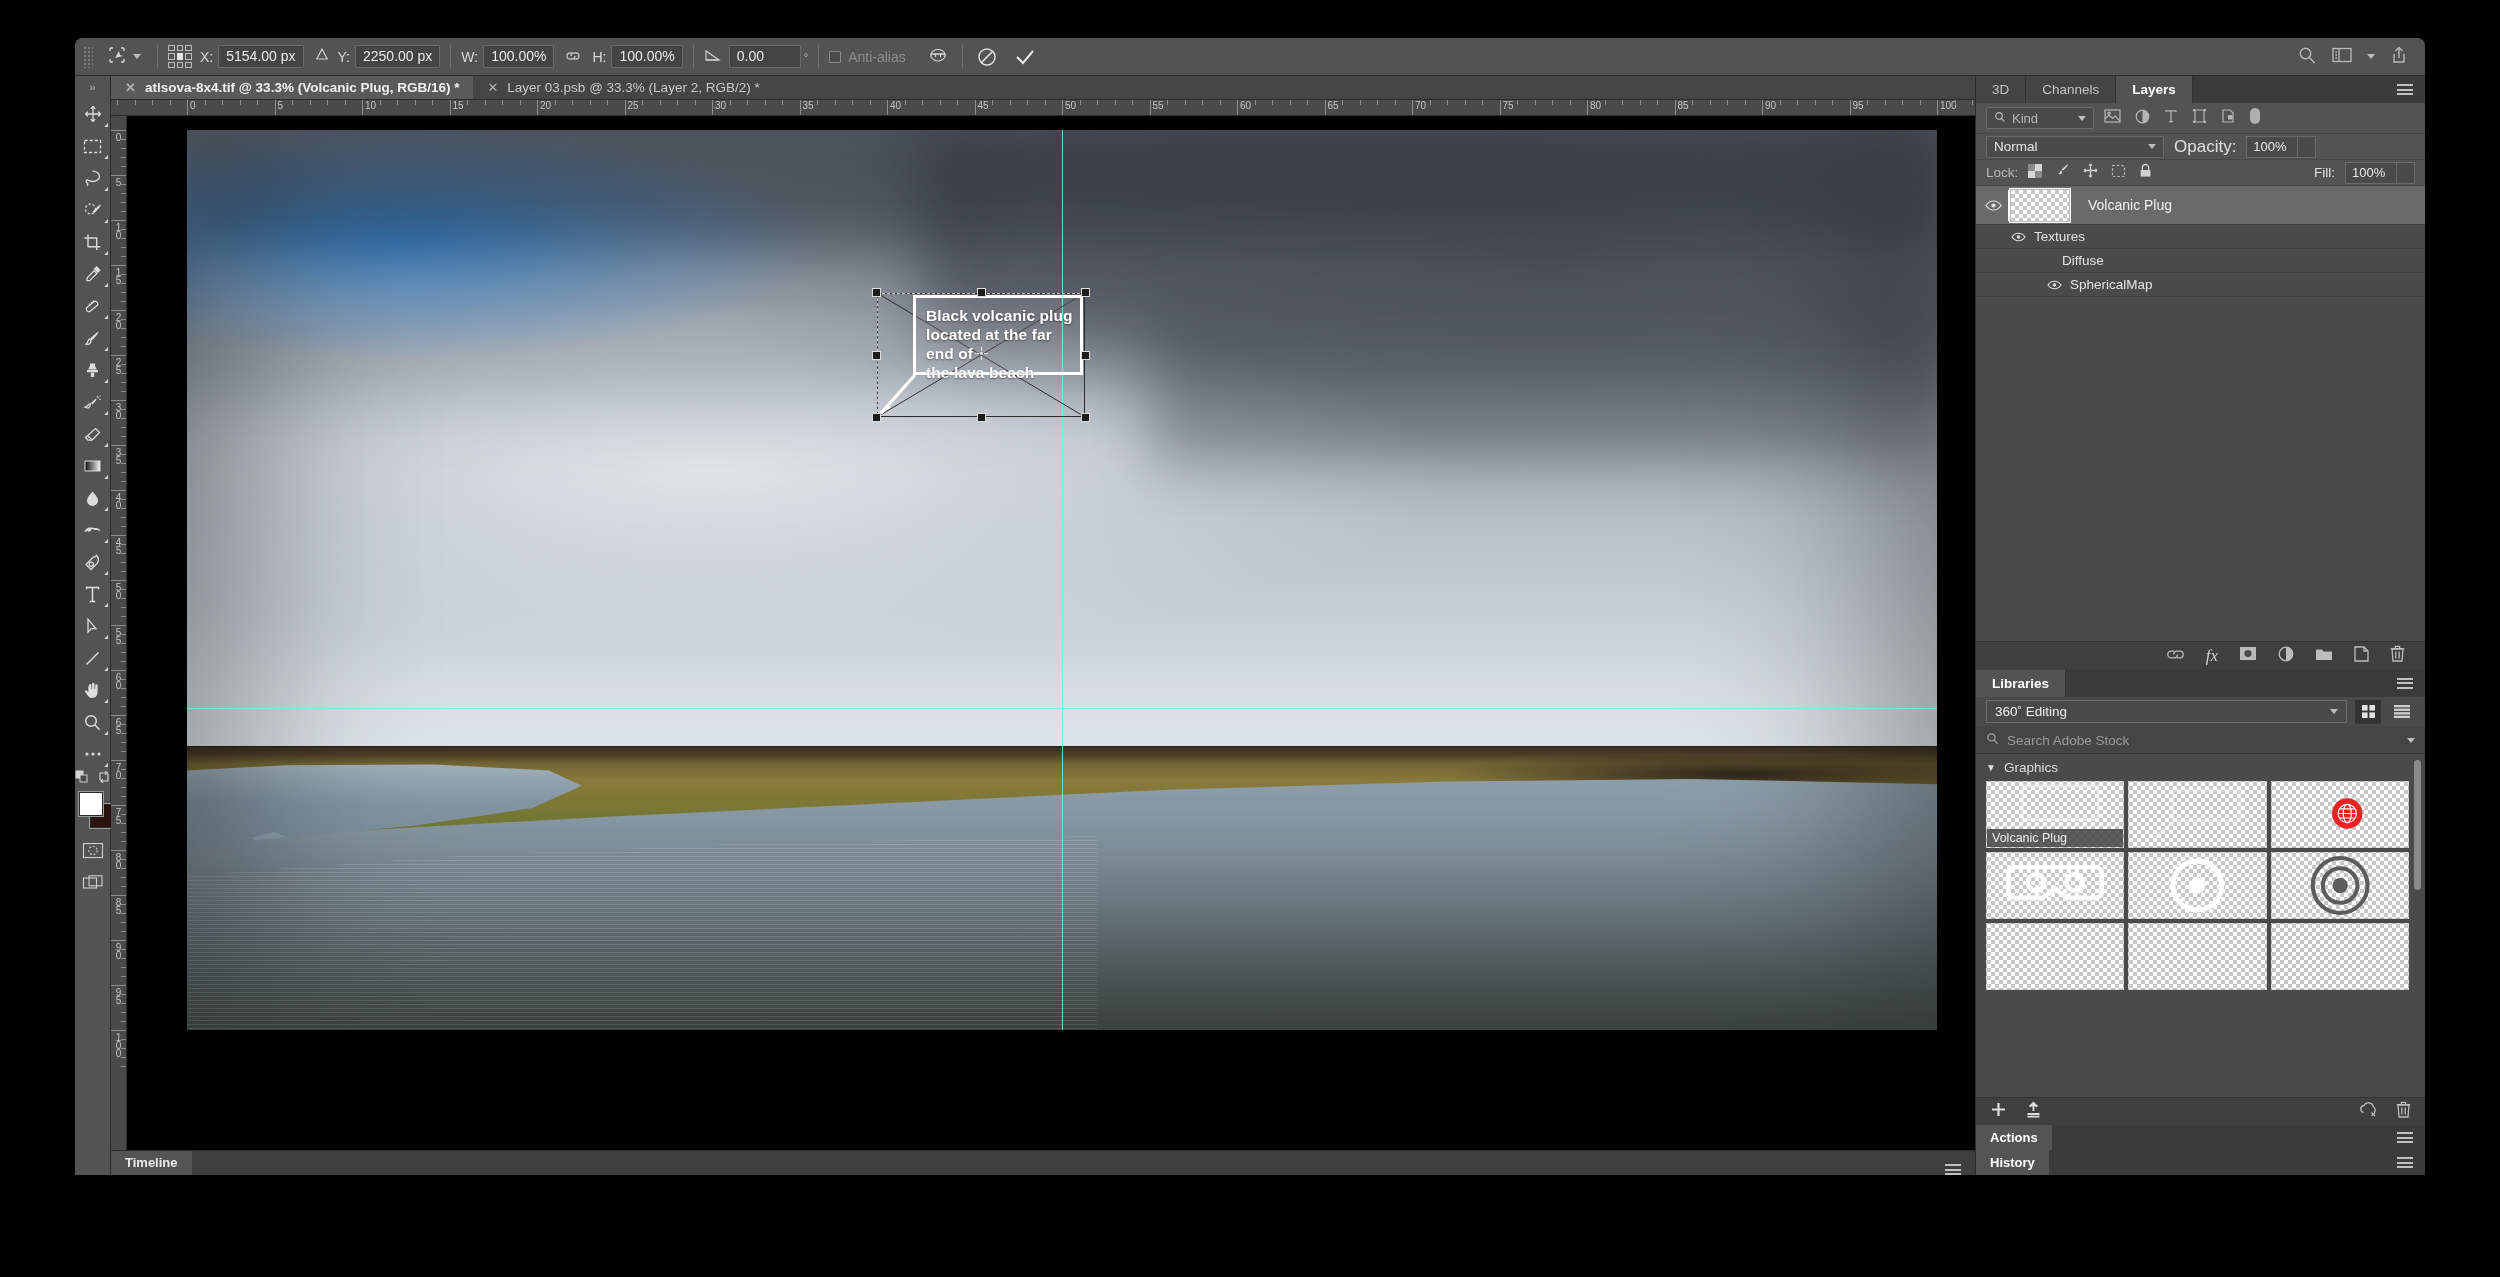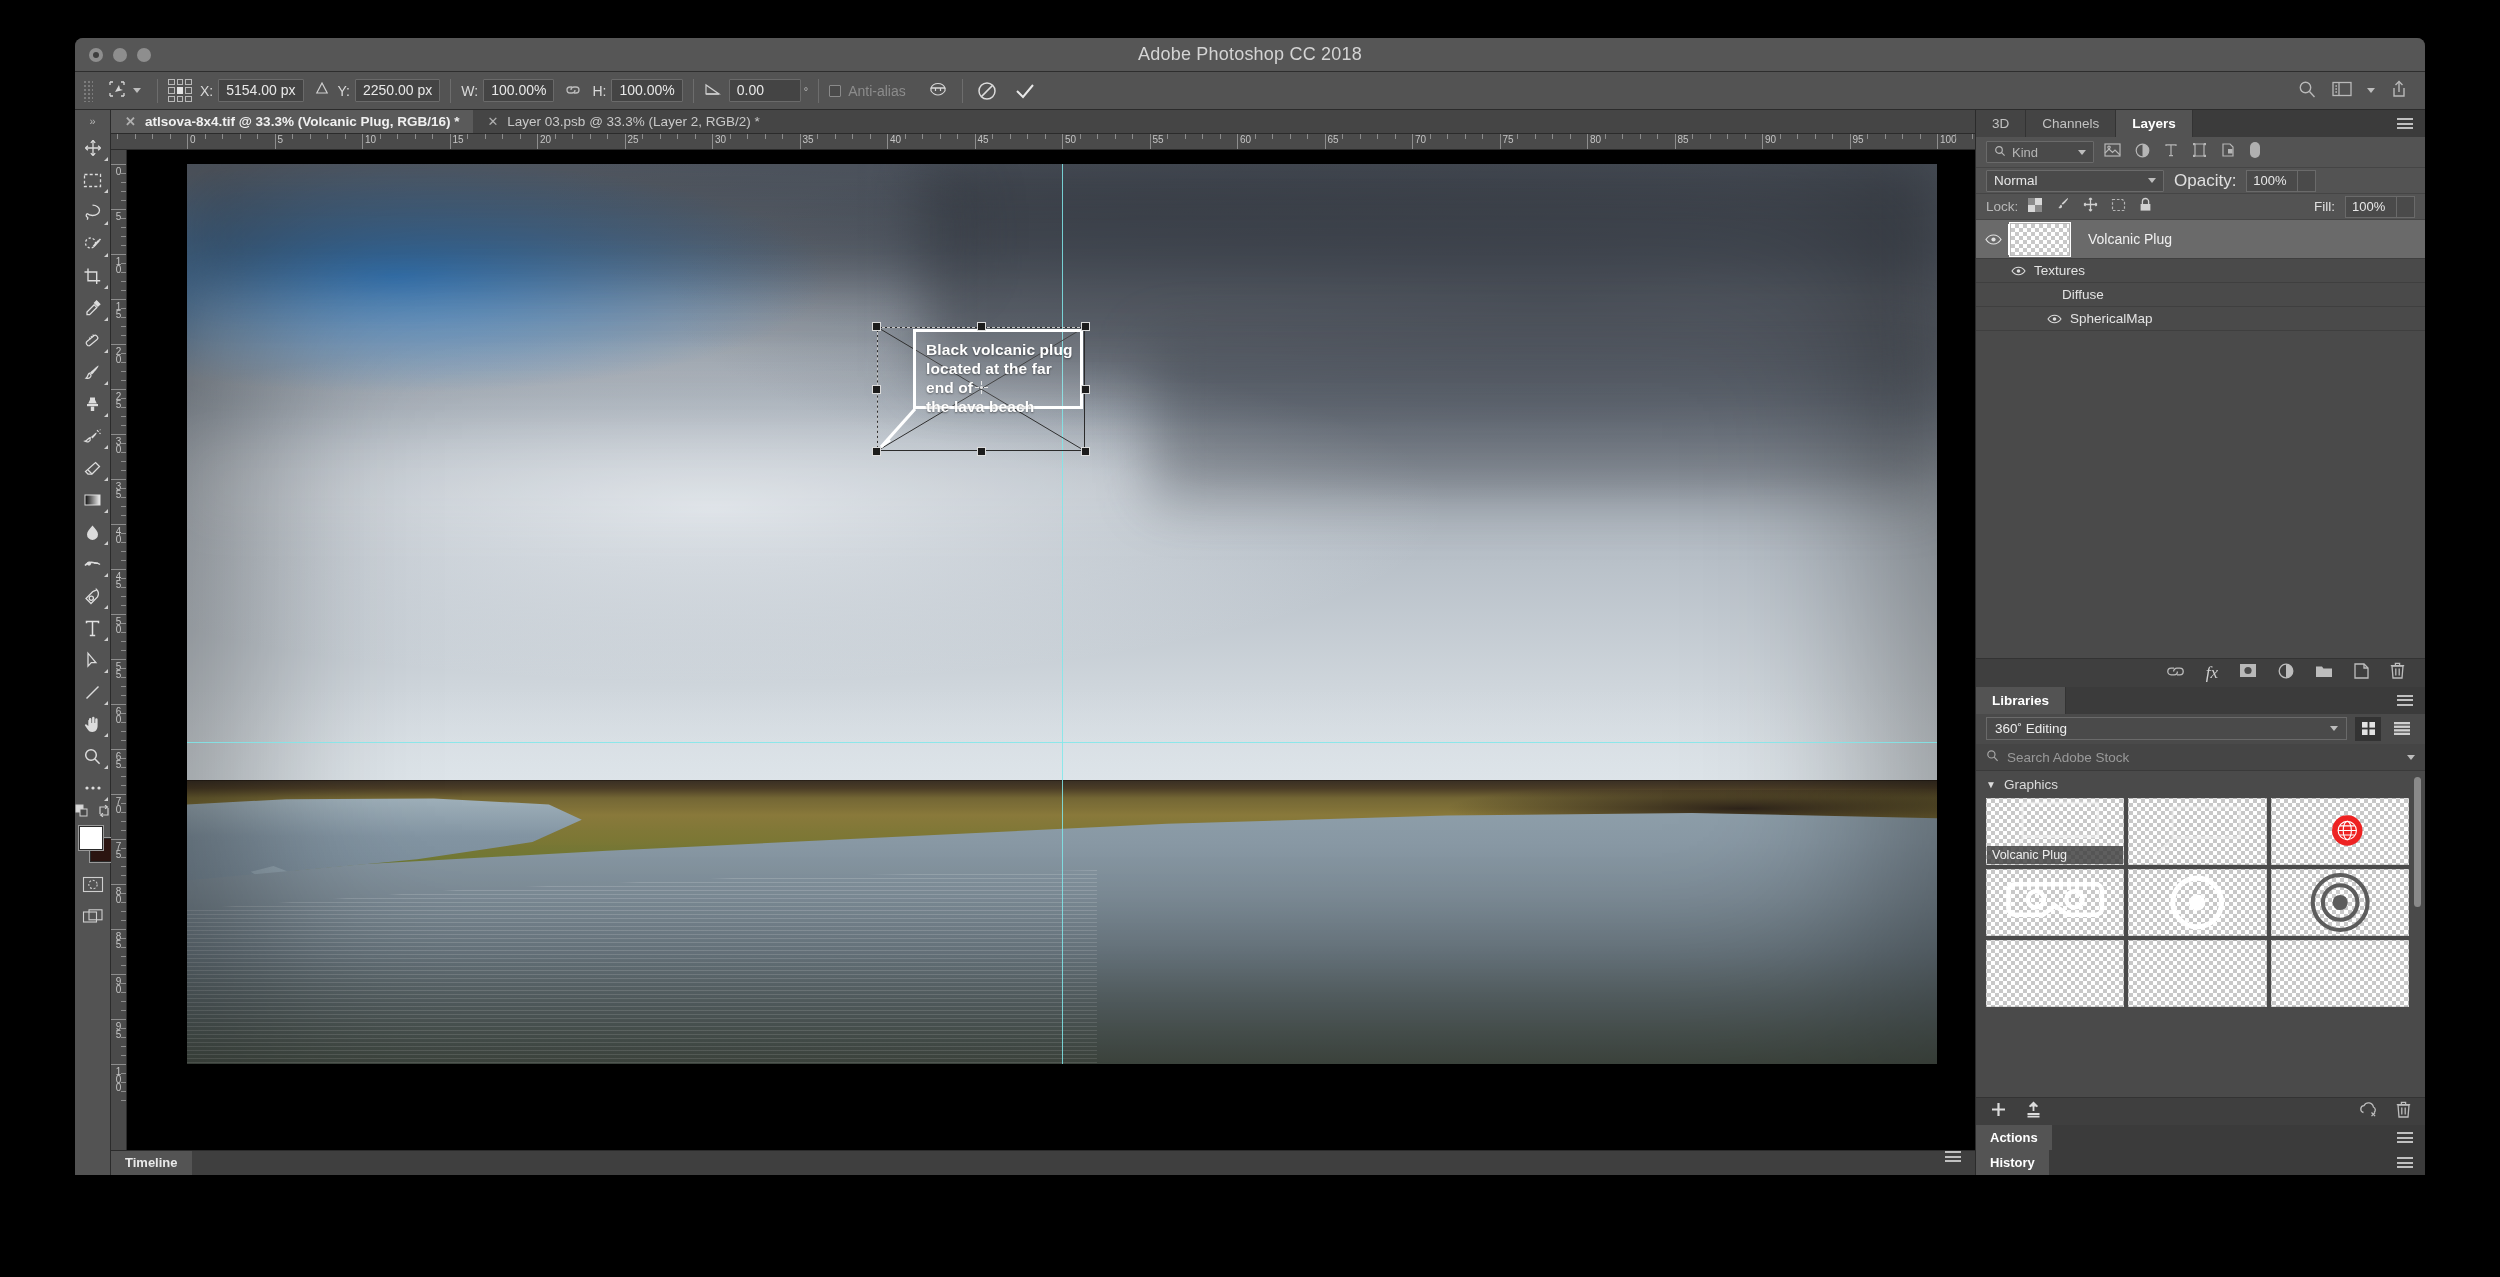--- a/index.html
+++ b/index.html
@@ -162,21 +162,21 @@
   .callout .txt{color:#fff;font-size:15.5px;line-height:1.22;font-weight:bold;
      padding:9px 0 0 10px; letter-spacing:.1px;
      text-shadow:0 1px 2px rgba(0,0,0,.45);}
   .centermark{position:absolute;color:#e8e8e8;font-size:13px;}
   
   .statusbar{ height:20px; background:#474747; flex:0 0 20px; display:flex;
      align-items:center; font-size:12.5px; color:#d0d0d0; border-top:1px solid #2b2b2b;}
   .zoomcell{ width:72px; text-align:center; background:#4f4f4f; height:20px; line-height:20px;
      border-right:1px solid #3a3a3a;}
   .doccell{ padding:0 14px; display:flex;align-items:center;gap:80px;}
-  .timelinebar{ height:32px; background:#3f3f3f; flex:0 0 24px; display:flex;align-items:flex-start;
+  .timelinebar{ height:32px; background:#3f3f3f; flex:0 0 24px; display:flex;align-items:flex-end;
      border-top:1px solid #2b2b2b; }
   .tltab{ background:#545454; color:#eaeaea; font-weight:bold; font-size:13px;
      height:24px;line-height:24px;padding:0 14px;}
   .tlmenu{margin-left:auto;padding-right:14px;color:#bbb;}
   
   .rightcol{ width:450px; flex:0 0 450px; background:#3b3b3b; display:flex; flex-direction:column;
      border-left:1px solid #2b2b2b; }
   .ptabs{ height:27px; background:#3b3b3b; display:flex; align-items:stretch; flex:0 0 27px;}
   .ptab{ padding:0 16px; font-size:13.5px; color:#c2c2c2; display:flex;align-items:center;
      background:#444; border-right:1px solid #333;}
@@ -238,28 +238,20 @@
   .collapsed{ height:25px; display:flex; align-items:center; background:#3b3b3b; flex:0 0 25px;gap:32px;}
   .collapsed .ctab{background:#545454;color:#fff;font-weight:bold;font-size:13px;height:25px;
      line-height:25px;padding:0 14px;}
   .collapsed .chm{margin-left:auto;padding-right:12px;}
 </style>
 </head>
 <body>
 
 <div id="app">
 
-  <div class="titlebar">
-    <div class="traffic">
-      <span class="tl first"></span>
-      <span class="tl"></span>
-      <span class="tl"></span>
-    </div>
-    <div class="title">Adobe Photoshop CC 2018</div>
-  </div>
 
   <div class="optbar">
     <div class="grip"></div>
 
     <div class="toolpreview">
       <span>
         <svg width="20" height="20" viewBox="0 0 20 20" fill="none" stroke="#d7d7d7" stroke-width="1.3">
           <path d="M3 3h3M3 3v3M17 3h-3M17 3v3M3 17h3M3 17v-3M17 17h-3M17 17v-3"></path>
           <path d="M8 13l4-7 1 4 3 1z" fill="#d7d7d7" stroke="none"></path>
         </svg>

